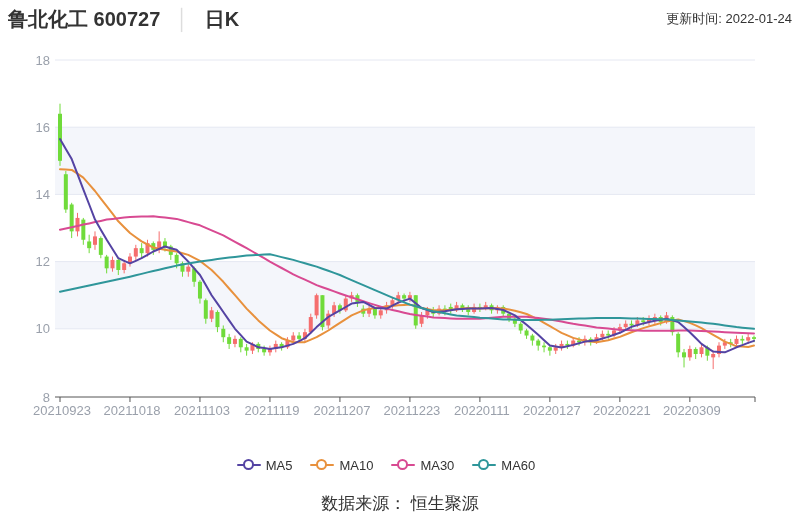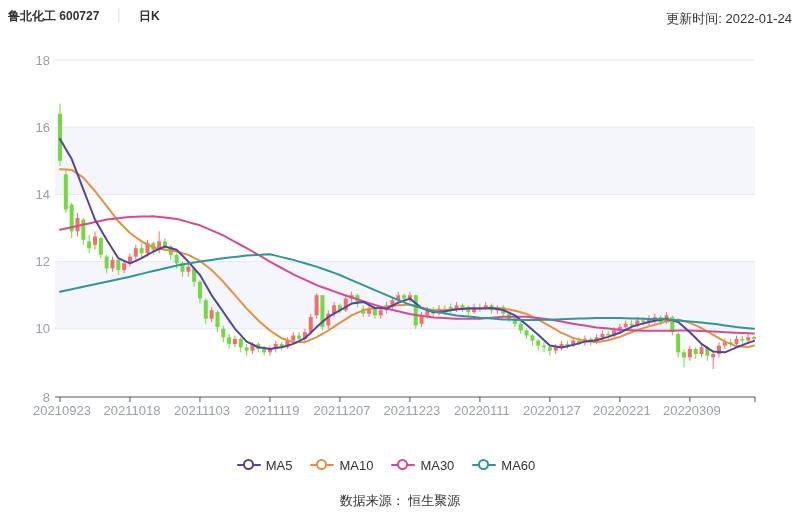--- a/index.html
+++ b/index.html
@@ -1,41 +1,41 @@
 <!DOCTYPE html>
 <html><head>
 <meta charset="utf-8">
 <style>
   html,body{margin:0;padding:0;}
   body{
     width:800px;height:517px;position:relative;background:#ffffff;
     font-family:"Liberation Sans","DejaVu Sans",sans-serif;color:#333;
     overflow:hidden;
   }
-  .hdr{position:absolute;top:8px;left:8px;height:22px;display:flex;align-items:flex-start;font-size:12px;}
+  .hdr{position:absolute;top:8px;left:8px;height:22px;display:flex;align-items:center;font-size:20px;}
   .hdr .title{font-weight:bold;color:#333;}
   .hdr .divider{color:#dddddd;margin:0 16px;font-weight:normal;}
   .hdr .period{font-weight:bold;color:#333;}
   .hdr-right{position:absolute;top:10px;right:8px;font-size:13px;color:#333;}
   #chart{position:absolute;left:0;top:36px;}
   .legend{
     position:absolute;left:0;top:452px;width:772px;height:26px;
     display:flex;justify-content:center;align-items:center;gap:18px;
   }
   .legend-item{display:flex;align-items:center;gap:5px;cursor:pointer;}
   .legend-item .mk{position:relative;width:24px;height:12px;display:inline-block;}
   .legend-item .mk .ln{position:absolute;left:0;top:5px;width:24px;height:2px;border-radius:1px;}
   .legend-item .mk .ring{
     position:absolute;left:6px;top:0;width:7px;height:7px;background:#fff;
     border-style:solid;border-width:2.5px;border-radius:50%;
   }
   .legend-item .lbl{font-size:13px;color:#333;}
   .footer{
     position:absolute;left:0;top:492px;width:800px;text-align:center;
-    font-size:13px;color:#333;
+    font-size:17px;color:#333;
   }
 </style>
 </head>
 <body>
 
 <div class="hdr">
   <span class="title">鲁北化工 600727</span>
   <span class="divider">│</span>
   <span class="period">日K</span>
 </div>

